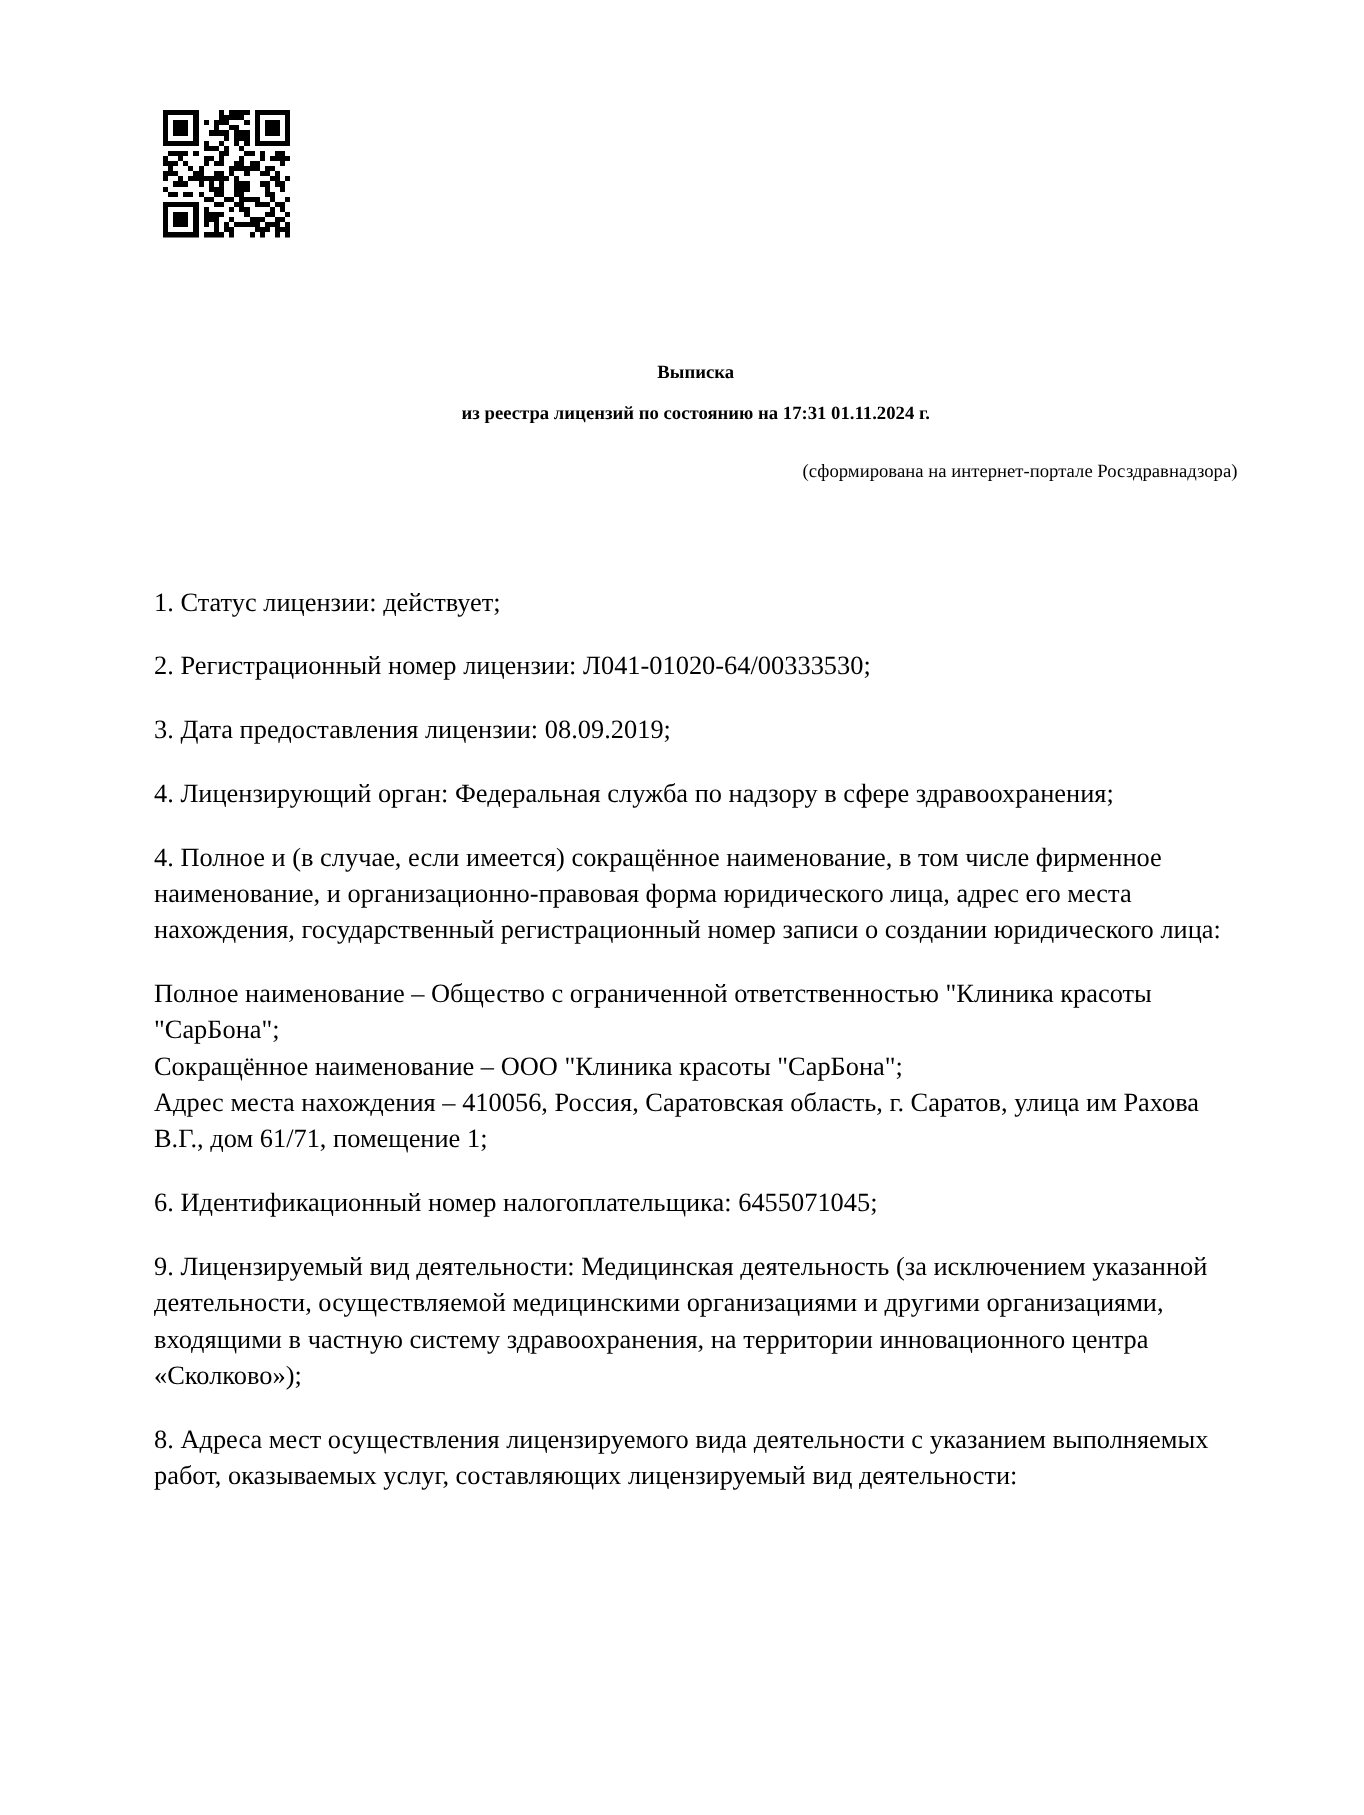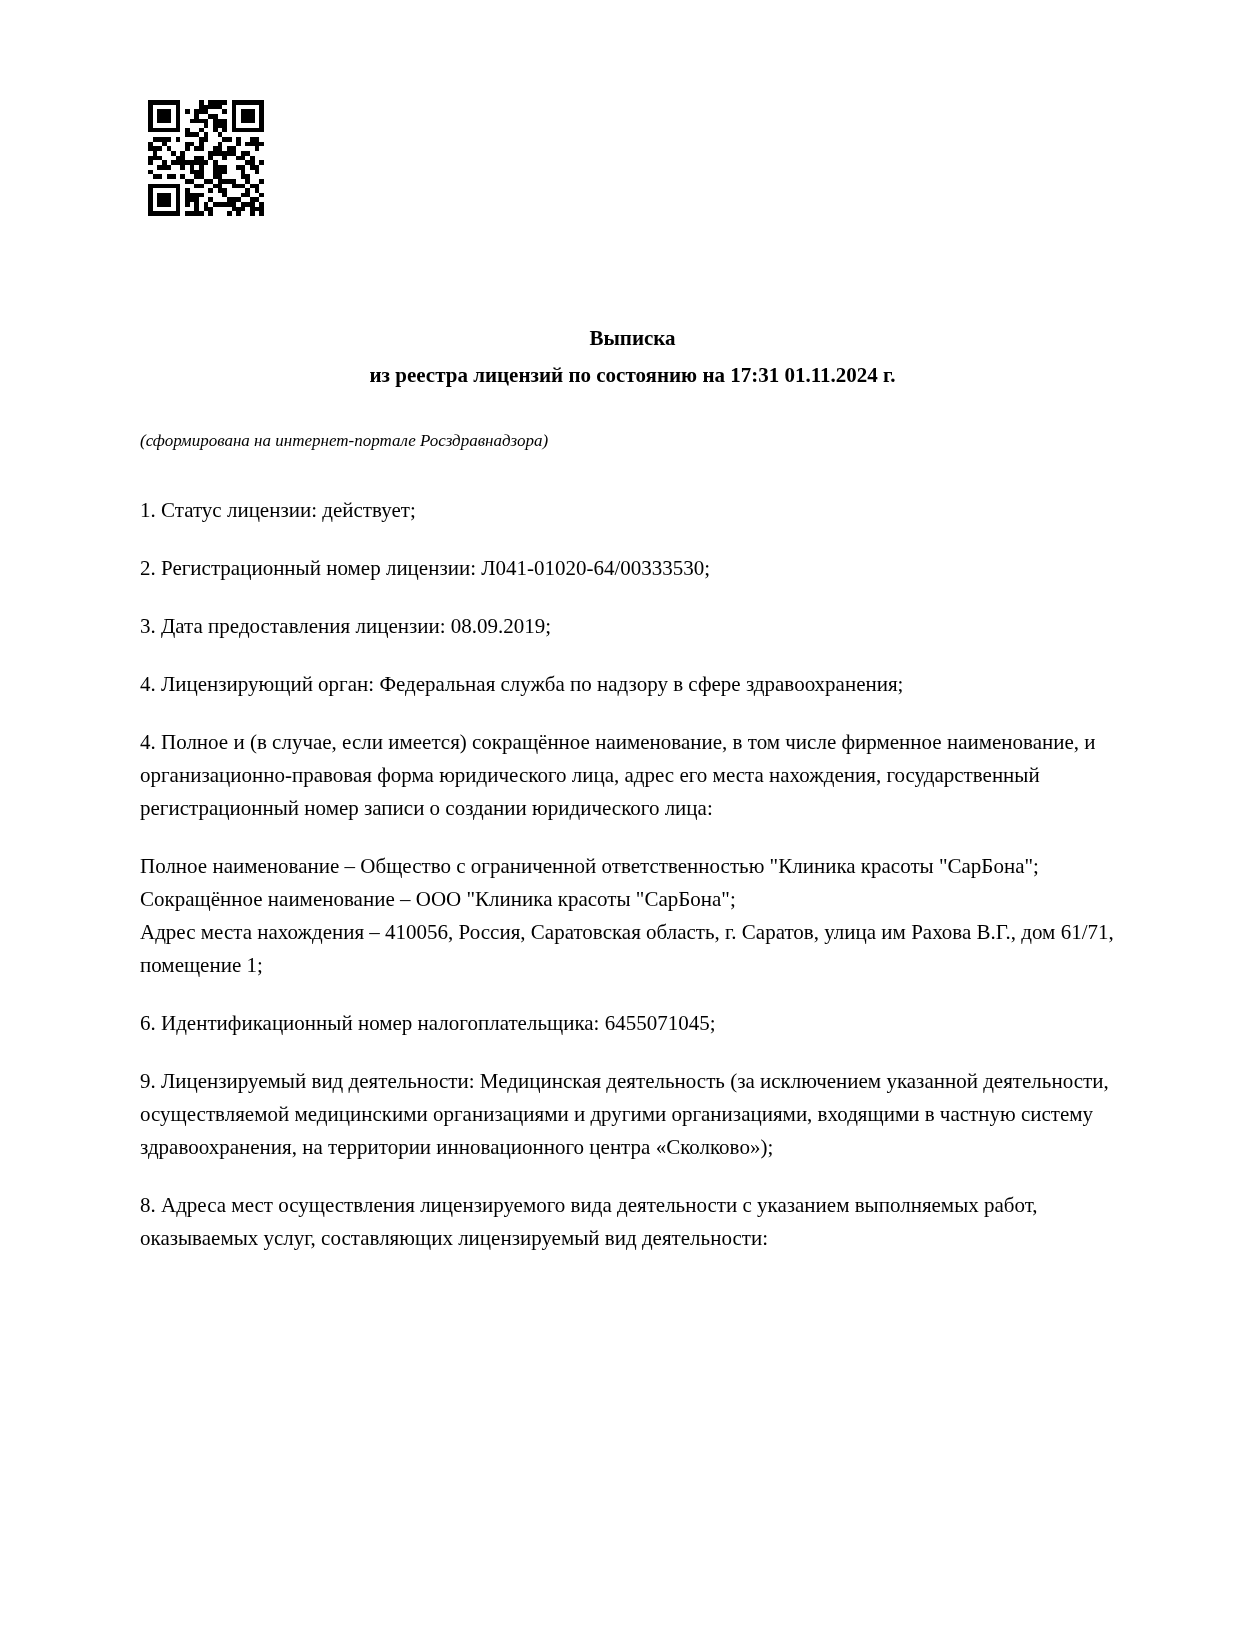--- a/index.html
+++ b/index.html
@@ -25,33 +25,32 @@
   .qr svg { display: block; width: 116px; height: 116px; }
   .content {
     box-sizing: border-box;
     width: 1240px;
     padding: 0 115px 0 140px;
   }
   .title-block {
     margin-top: 320px;
     text-align: center;
     font-weight: bold;
-    font-size: 21px;
+    font-size: 17px;
     line-height: 37px;
   }
   .subtitle {
-    margin-top: 36px;
-    text-align: left;
+    margin-top: 24px;
+    text-align: right;
     font-size: 17px;
     line-height: 22px;
-    font-style: italic;
   }
   .paragraphs {
-    margin-top: 42px;
-    font-size: 21px;
+    margin-top: 92px;
+    font-size: 24px;
     line-height: 33px;
   }
   .para {
     margin: 0 0 25px 0;
   }
   .para .line {
     
   }
 </style>
 </head>

